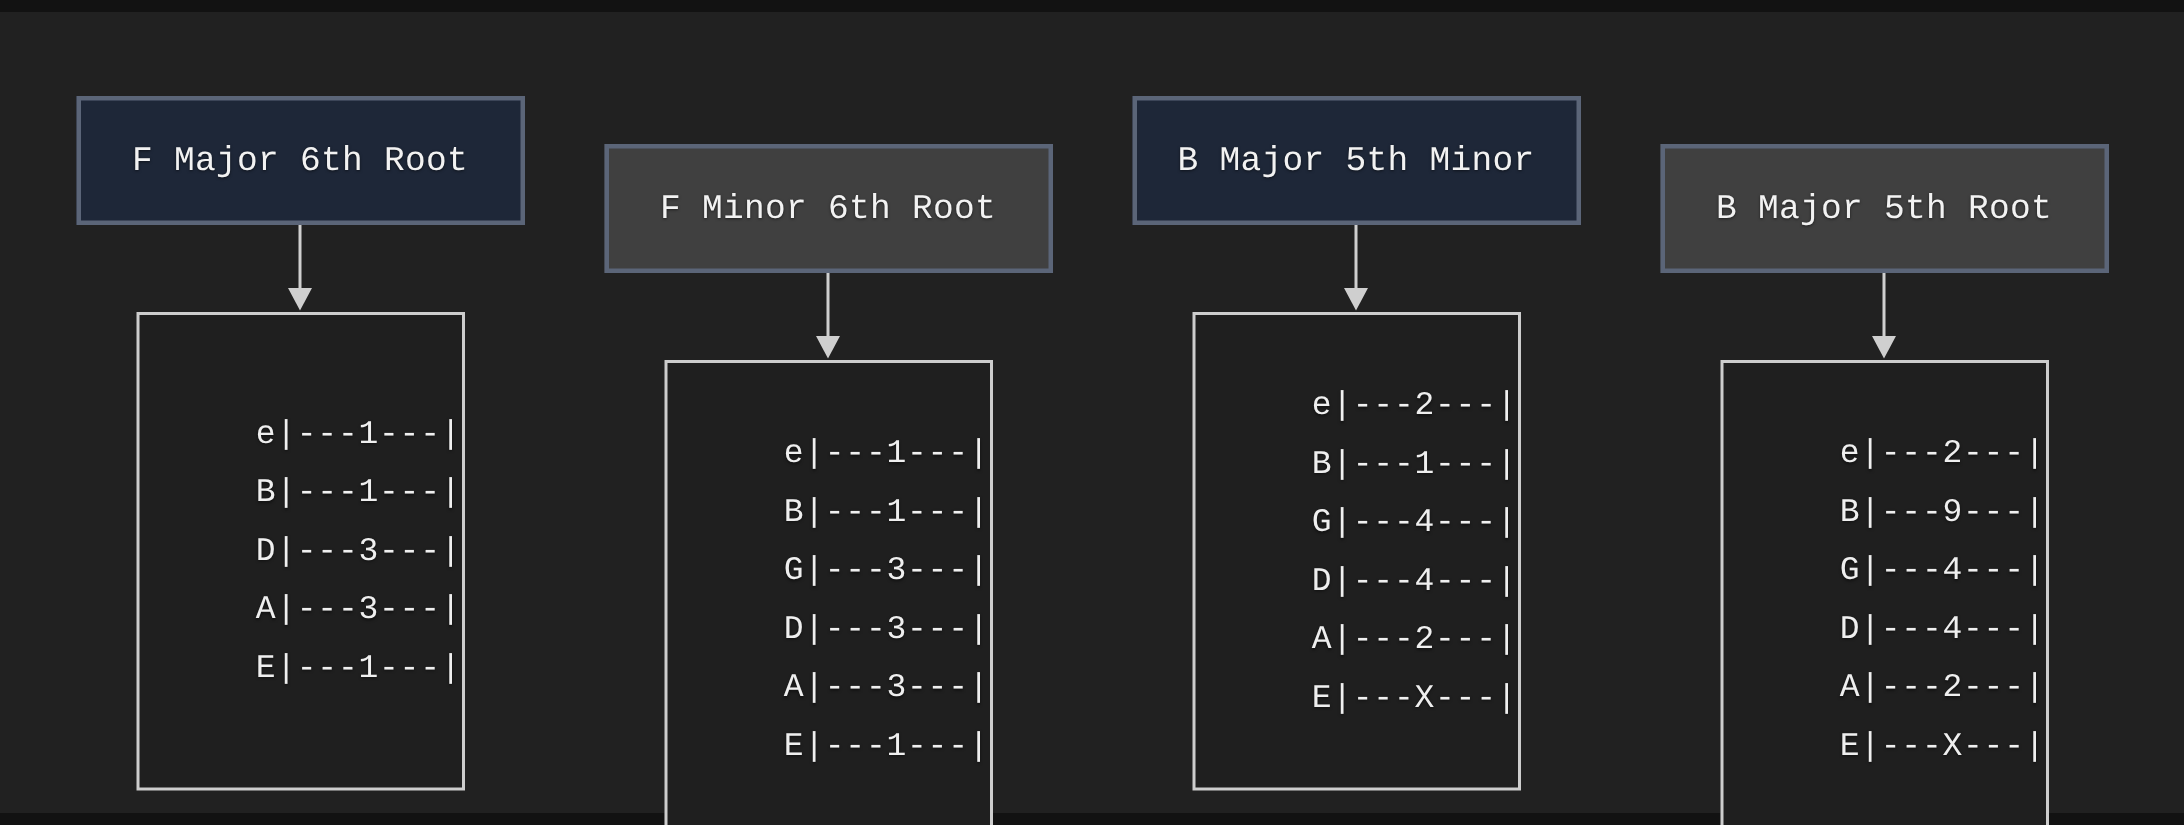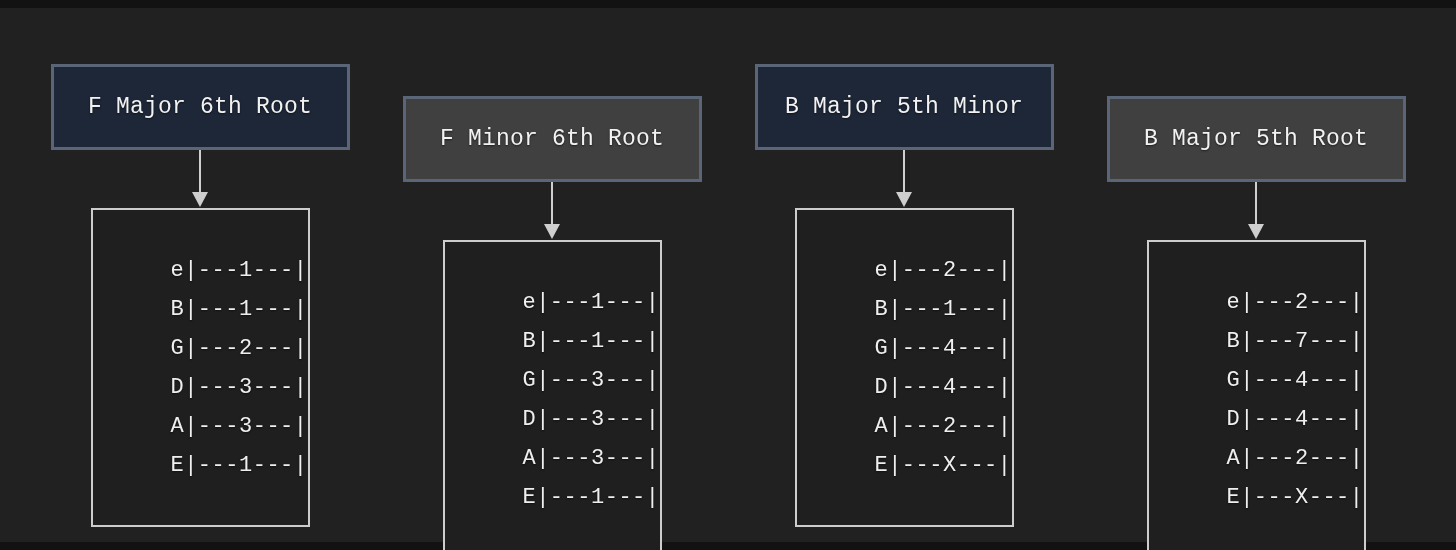--- a/index.html
+++ b/index.html
@@ -125,21 +125,20 @@
       <div class="chord-header major">
         <span class="chord-header-label">F Major 6th Root</span>
       </div>
       <div class="connector">
         <div class="shaft"></div>
         <div class="head"></div>
       </div>
       <div class="tab-box">
         <div class="tab-line">e|---1---|</div>
         <div class="tab-line">B|---1---|</div>
-        <div class="tab-line">G|---2---|</div>
         <div class="tab-line">D|---3---|</div>
         <div class="tab-line">A|---3---|</div>
         <div class="tab-line">E|---1---|</div>
       </div>
     </div>
 
     <div class="column">
       <div class="chord-header minor">
         <span class="chord-header-label">F Minor 6th Root</span>
       </div>
@@ -178,21 +177,21 @@
     <div class="column">
       <div class="chord-header minor">
         <span class="chord-header-label">B Major 5th Root</span>
       </div>
       <div class="connector">
         <div class="shaft"></div>
         <div class="head"></div>
       </div>
       <div class="tab-box">
         <div class="tab-line">e|---2---|</div>
-        <div class="tab-line">B|---7---|</div>
+        <div class="tab-line">B|---9---|</div>
         <div class="tab-line">G|---4---|</div>
         <div class="tab-line">D|---4---|</div>
         <div class="tab-line">A|---2---|</div>
         <div class="tab-line">E|---X---|</div>
       </div>
     </div>
 
   </div>
 </div>
 

